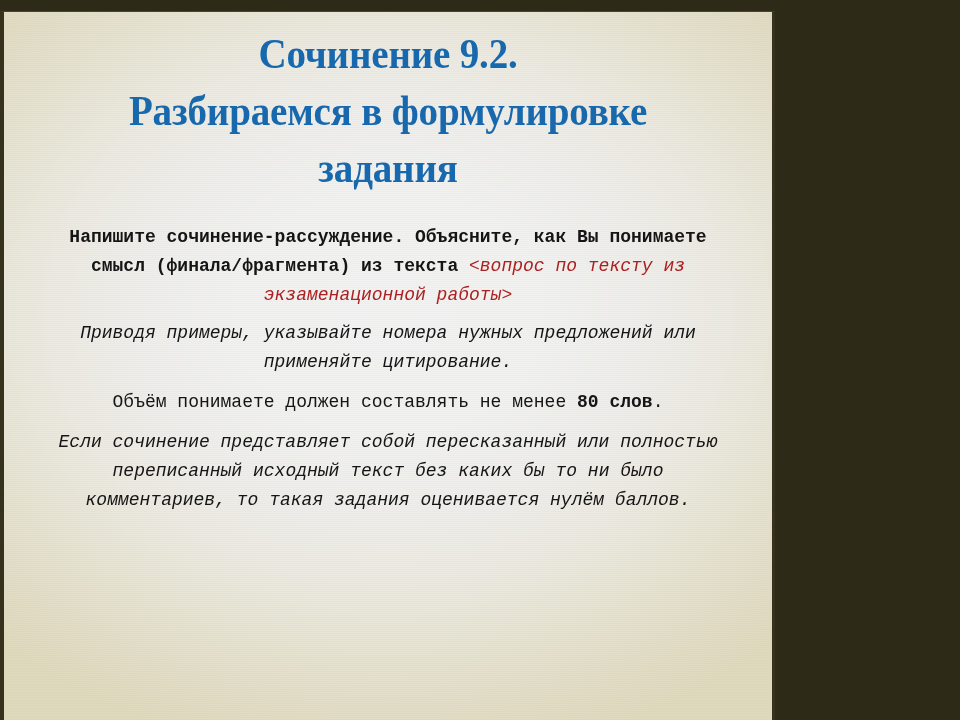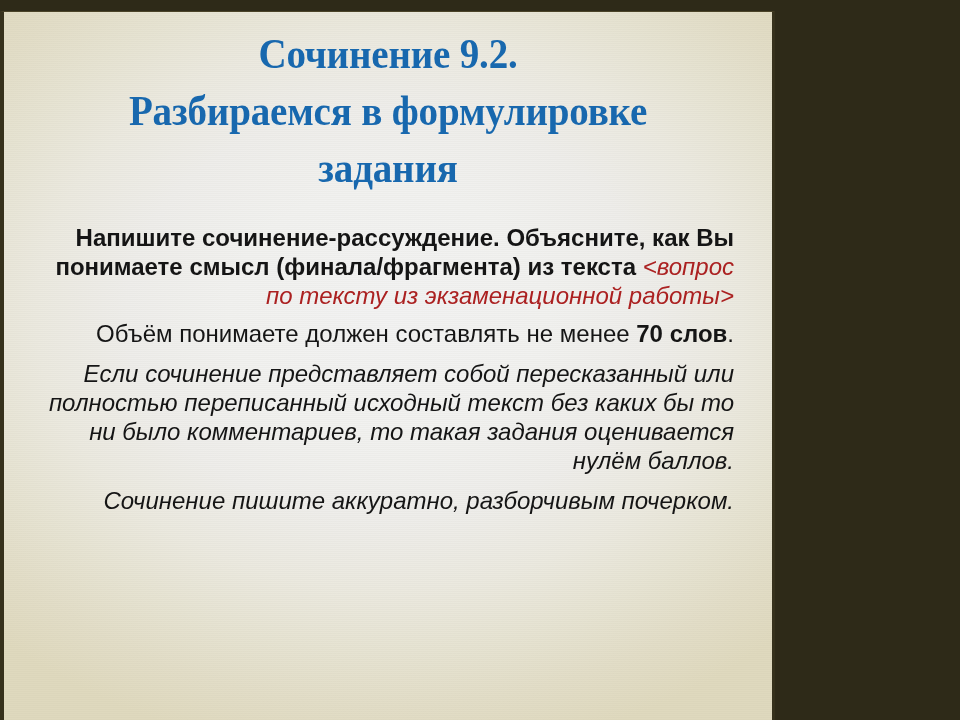--- a/index.html
+++ b/index.html
@@ -73,26 +73,26 @@
     transform: scaleX(0.93);
     transform-origin: 50% 50%;
     white-space: nowrap;
   }
 
   
   .body-block {
     padding: 26px 38px 0 38px;
   }
   .para {
-    font-family: Liberation Sans, sans-serif;
+    font-family: Liberation Mono, monospace;
     color: #151515;
-    font-size: 24px;
+    font-size: 18px;
     line-height: 29px;
     margin: 0 0 11px 0;
-    text-align: right;
+    text-align: center;
   }
   .para.tight { margin-bottom: 9px; }
   .p-bold   { font-weight: bold; }
   .p-italic { font-style: italic; }
 
   .em-red {
     color: #ab2121;
     font-style: italic;
     font-weight: normal;
   }
@@ -114,22 +114,22 @@
       <div class="title-line">Сочинение 9.2.</div>
       <div class="title-line">Разбираемся в формулировке</div>
       <div class="title-line">задания</div>
     </div>
 
     <div class="body-block">
 
       <p class="para p-bold tight"><span>Напишите сочинение-рассуждение. Объясните, как Вы понимаете смысл (финала/фрагмента) из текста </span><span class="em-red">&lt;вопрос по тексту из экзаменационной работы&gt;</span></p>
 
 
+      <p class="para p-italic"><span>Приводя примеры, указывайте номера нужных предложений или применяйте цитирование.</span></p>
 
-      <p class="para"><span>Объём понимаете должен составлять не менее </span><span class="em-bold">70 слов</span><span>.</span></p>
+      <p class="para"><span>Объём понимаете должен составлять не менее </span><span class="em-bold">80 слов</span><span>.</span></p>
 
       <p class="para p-italic"><span>Если сочинение представляет собой пересказанный или полностью переписанный исходный текст без каких бы то ни было комментариев, то такая задания оценивается нулём баллов.</span></p>
 
-      <p class="para p-italic"><span>Сочинение пишите аккуратно, разборчивым почерком.</span></p>
 
     </div>
   </div>
 </div>
 
 </body></html>

